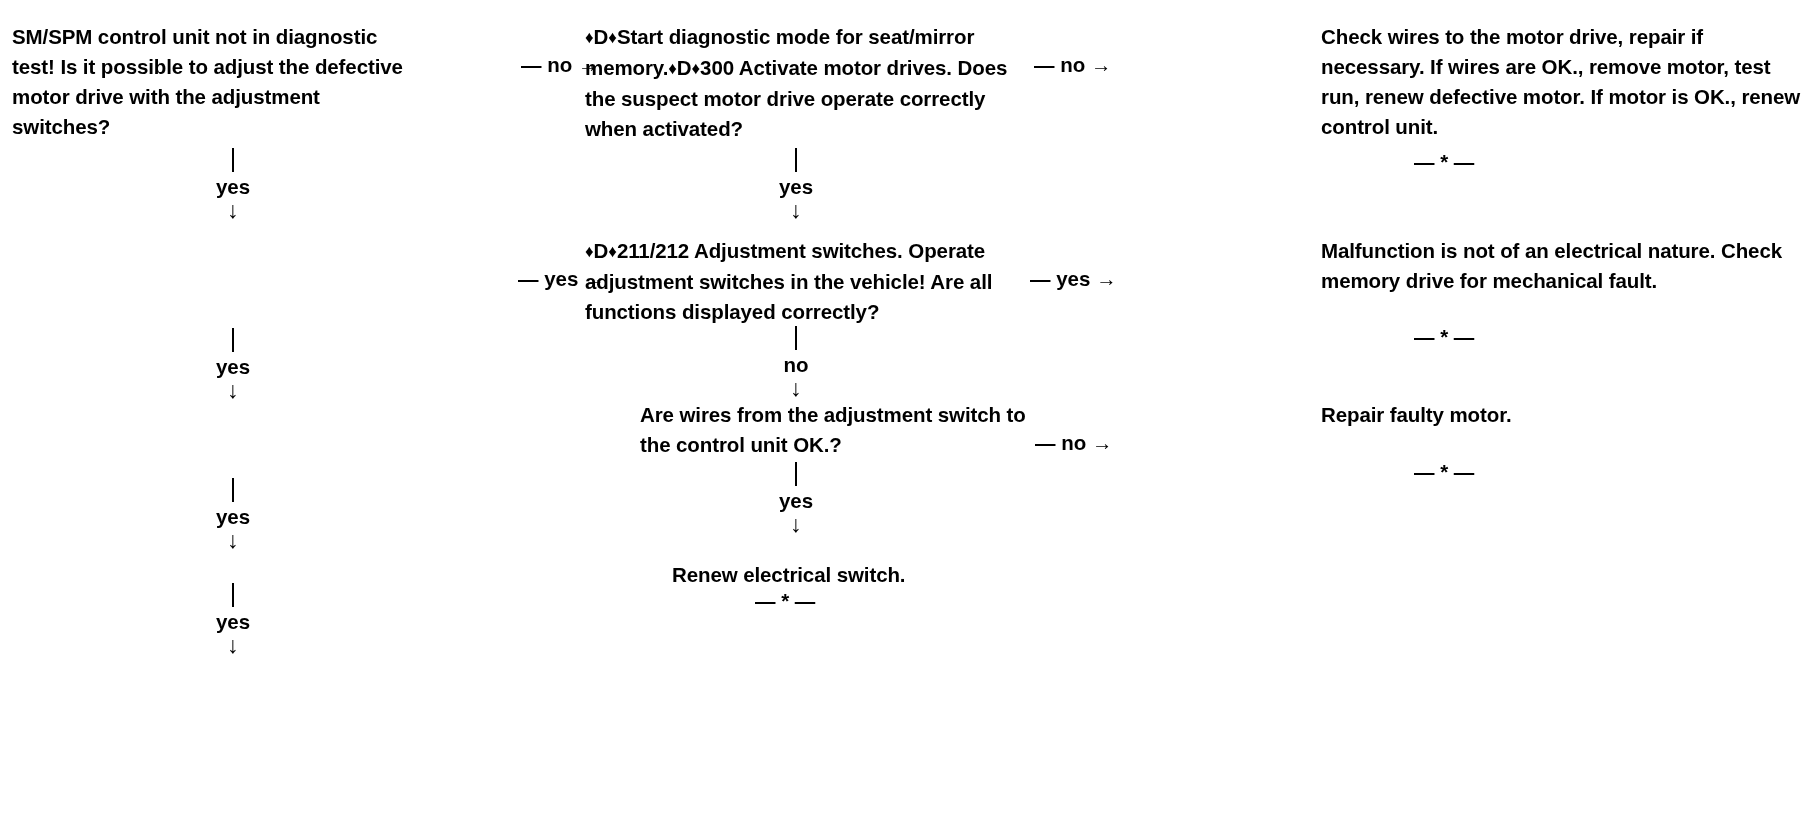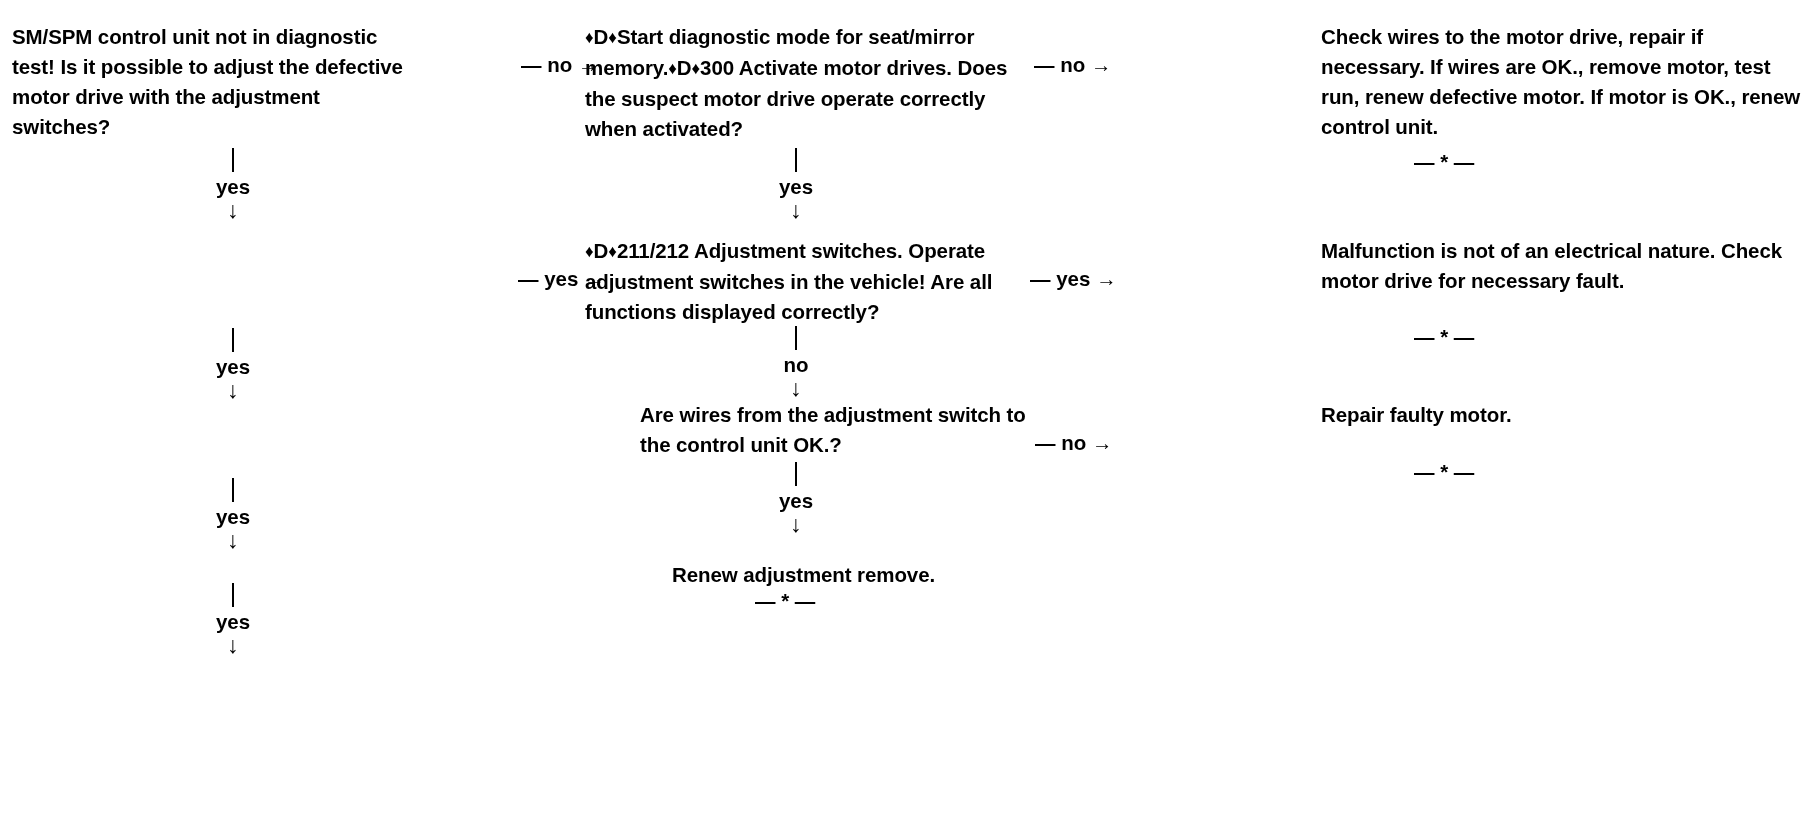--- a/index.html
+++ b/index.html
@@ -130,37 +130,37 @@
   </div>
 
   <div class="abs blk" style="left:640px;top:400px;width:400px;">Are wires from the adjustment switch to the control unit OK.?</div>
 
   <div class="abs vchain" style="left:763px;top:462px;width:66px;">
     <span class="bar"></span>
     <span class="word">yes</span>
     <span class="arrow">↓</span>
   </div>
 
-  <div class="abs blk" style="left:672px;top:560px;width:400px;">Renew adjustment remove.</div>
+  <div class="abs blk" style="left:672px;top:560px;width:400px;">Renew electrical switch.</div>
   <div class="abs endmark" style="left:755px;top:589px;">— * —</div>
 
   <div class="abs hconn" style="left:1034px;top:26px;">
     <span class="dash">—</span><span>&nbsp;</span><span>no</span><span>&nbsp;</span><span>→</span>
   </div>
 
   <div class="abs hconn" style="left:1030px;top:240px;">
     <span class="dash">—</span><span>&nbsp;</span><span>yes</span><span>&nbsp;</span><span>→</span>
   </div>
 
   <div class="abs hconn" style="left:1035px;top:404px;">
     <span class="dash">—</span><span>&nbsp;</span><span>no</span><span>&nbsp;</span><span>→</span>
   </div>
 
   <div class="abs blk" style="left:1321px;top:22px;width:490px;">Check wires to the motor drive, repair if necessary. If wires are OK., remove motor, test run, renew defective motor. If motor is OK., renew control unit.</div>
   <div class="abs endmark" style="left:1414px;top:150px;">— * —</div>
 
-  <div class="abs blk" style="left:1321px;top:236px;width:498px;">Malfunction is not of an electrical nature. Check motor drive for necessary fault.</div>
+  <div class="abs blk" style="left:1321px;top:236px;width:498px;">Malfunction is not of an electrical nature. Check memory drive for mechanical fault.</div>
   <div class="abs endmark" style="left:1414px;top:325px;">— * —</div>
 
   <div class="abs blk" style="left:1321px;top:400px;width:490px;">Repair faulty motor.</div>
   <div class="abs endmark" style="left:1414px;top:460px;">— * —</div>
 
 </div>
 
 </body></html>

